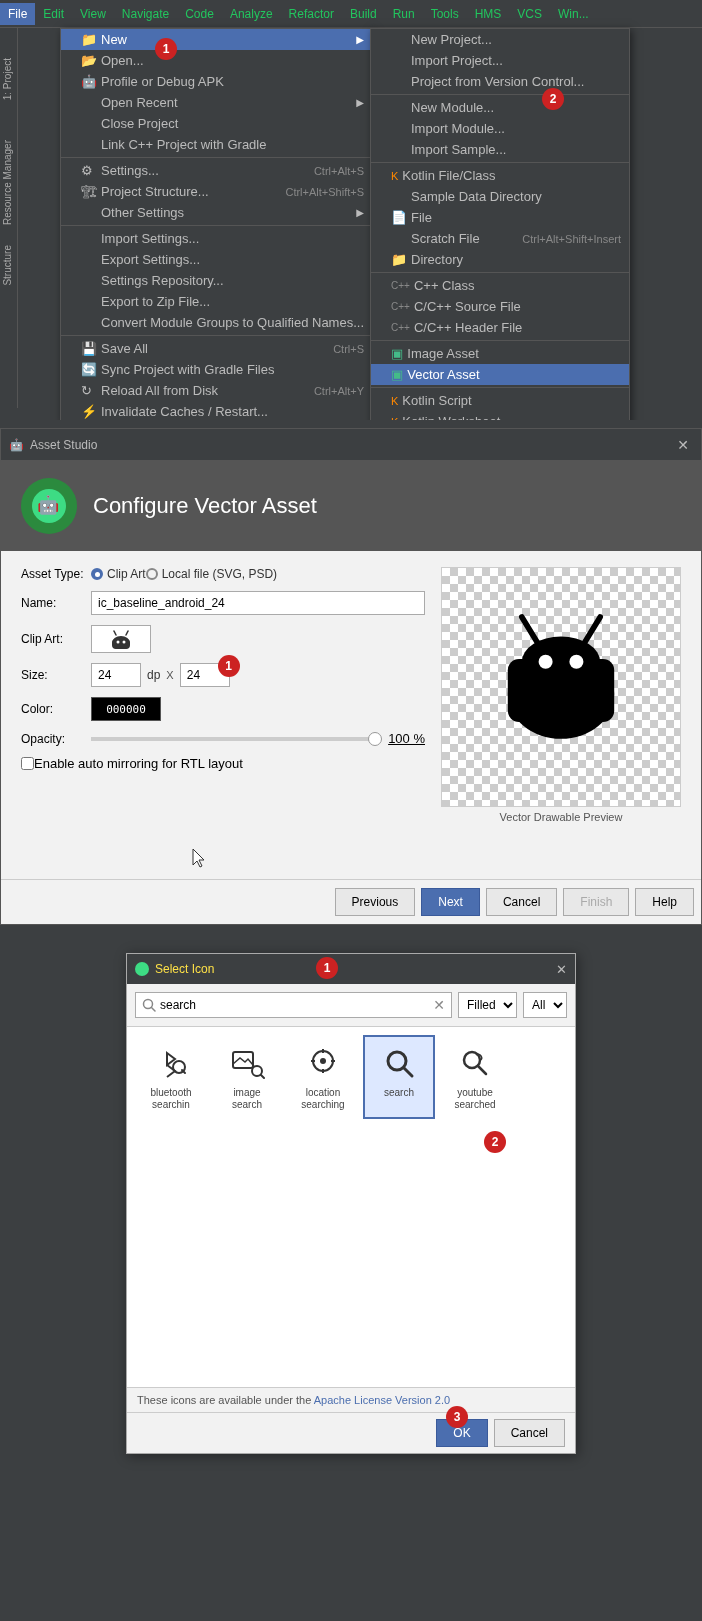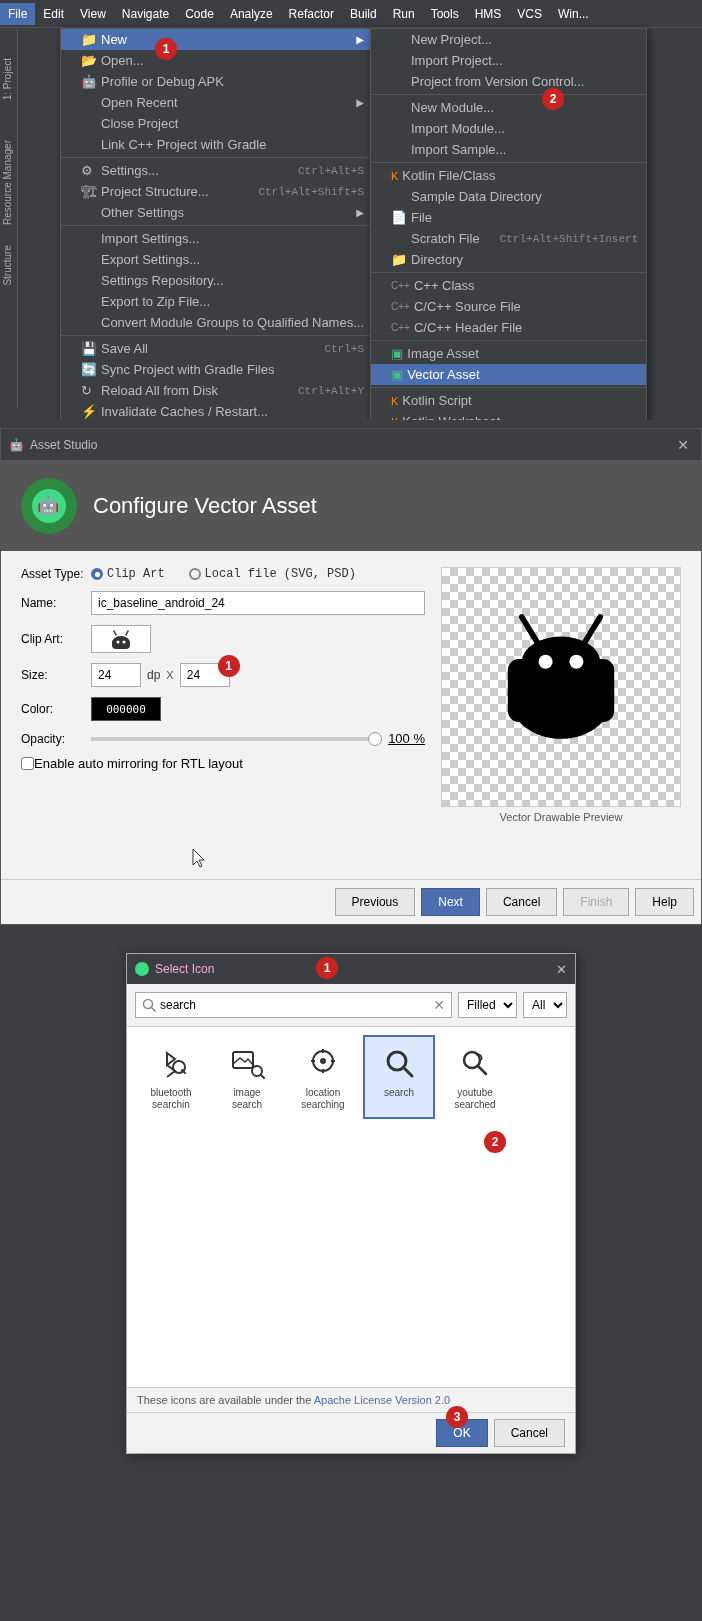--- a/index.html
+++ b/index.html
@@ -20,21 +20,21 @@
     }
 
     .menu-bar {
       display: flex;
       background: #3c3f41;
       height: 28px;
       align-items: center;
       border-bottom: 1px solid #555;
     }
     .menu-bar-item {
-      color: #ffffff;
+      color: #22c55e;
       padding: 4px 8px;
       font-size: 12px;
       cursor: pointer;
     }
 
     .menu-dropdown {
       position: absolute;
       top: 28px;
       left: 60px;
       background: #3c3f41;
@@ -51,21 +51,20 @@
       color: #bbbbbb;
       cursor: pointer;
       white-space: nowrap;
       position: relative;
     }
     .menu-item .shortcut {
       margin-left: auto;
       color: #888;
       font-size: 11px;
       padding-left: 20px;
-      font-family: Liberation Mono, monospace;
     }
     .menu-item .arrow {
       margin-left: auto;
       font-size: 10px;
     }
     .menu-item .icon-spacer {
       width: 16px;
       margin-right: 4px;
       display: inline-block;
     }
@@ -171,23 +170,22 @@
     .form-input {
       border: 1px solid #aaa;
       background: white;
       padding: 1px 6px;
       font-size: 12px;
       height: 24px;
       flex: 1;
     }
     .radio-group {
       display: flex;
-      gap: 24px;
-      align-items: center;
-      font-family: Liberation Mono, monospace;
+      gap: 0;
+      align-items: center;
     }
     .radio-item {
       display: flex;
       align-items: center;
       gap: 4px;
       font-size: 12px;
       color: #333;
     }
     .clip-art-btn {
       border: 1px solid #aaa;
@@ -340,21 +338,21 @@
       padding: 6px 8px;
       height: 30px;
     }
     .dialog-titlebar .android-icon-small {
       width: 14px; height: 14px;
       background: #3ddc84;
       border-radius: 50%;
       margin-right: 6px;
     }
     .dialog-titlebar .title {
-      color: #f9a8d4;
+      color: #fde047;
       font-size: 12px;
       flex: 1;
     }
     .dialog-titlebar .close {
       color: #bbbbbb;
       cursor: pointer;
       font-size: 13px;
     }
 
     .dialog-search-row {

